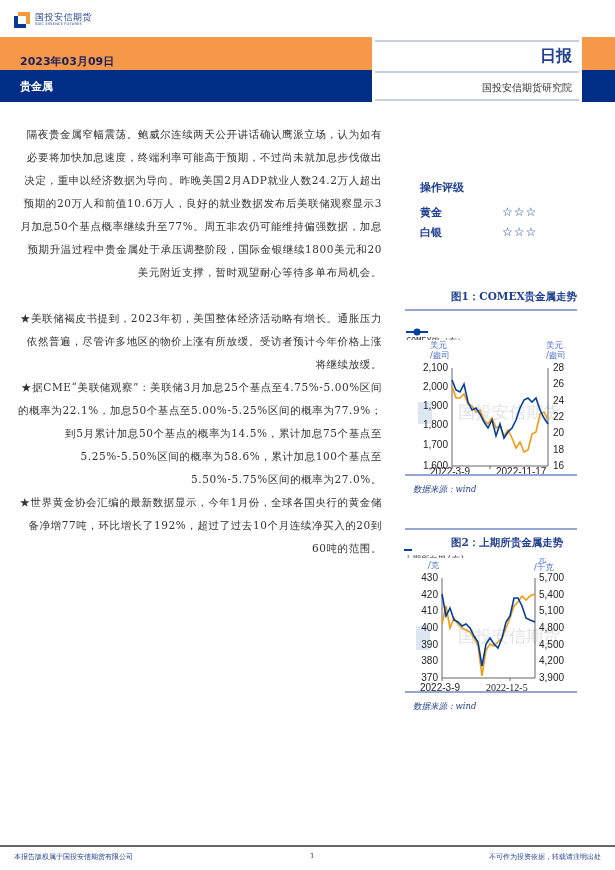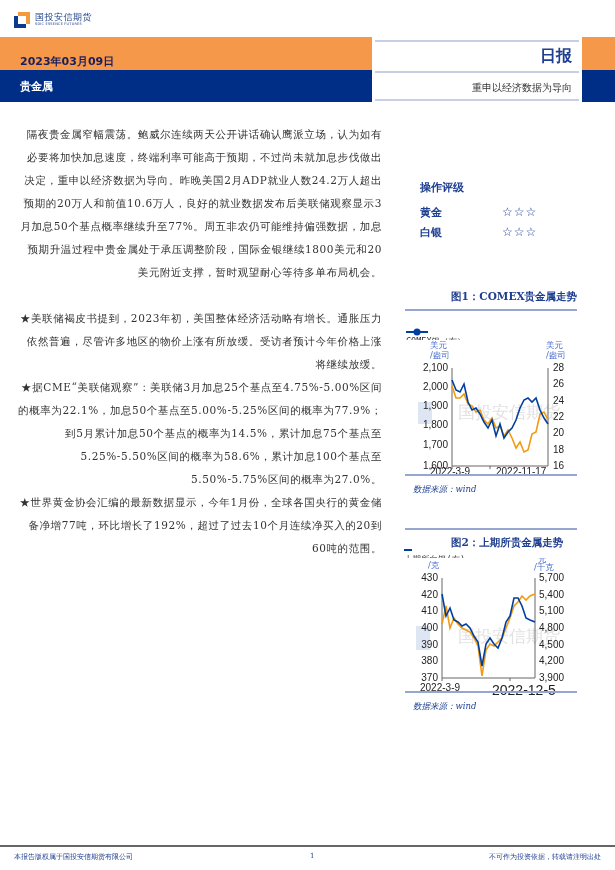--- a/index.html
+++ b/index.html
@@ -65,21 +65,21 @@
 
 <div class="bar-orange"></div>
 <div class="bar-blue"></div>
 <div class="date">2023年03月09日</div>
 <div class="section">贵金属</div>
 
 <div class="title-box">
   <div class="line" style="top:3px"></div>
   <div class="report-type">日报</div>
   <div class="line" style="top:34px"></div>
-  <div class="institute">重申以经济数据为导向</div>
+  <div class="institute">国投安信期货研究院</div>
   <div class="line" style="top:62px"></div>
 </div>
 
 <div class="body-text">
   <p class="para">隔夜贵金属窄幅震荡。鲍威尔连续两天公开讲话确认鹰派立场，认为如有必要将加快加息速度，终端利率可能高于预期，不过尚未就加息步伐做出决定，重申以经济数据为导向。昨晚美国2月ADP就业人数24.2万人超出预期的20万人和前值10.6万人，良好的就业数据发布后美联储观察显示3月加息50个基点概率继续升至77%。周五非农仍可能维持偏强数据，加息预期升温过程中贵金属处于承压调整阶段，国际金银继续1800美元和20美元附近支撑，暂时观望耐心等待多单布局机会。</p>
   <p class="bullet">★美联储褐皮书提到，2023年初，美国整体经济活动略有增长。通胀压力依然普遍，尽管许多地区的物价上涨有所放缓。受访者预计今年价格上涨将继续放缓。</p>
   <p class="bullet">★据CME“美联储观察”：美联储3月加息25个基点至4.75%-5.00%区间的概率为22.1%，加息50个基点至5.00%-5.25%区间的概率为77.9%；到5月累计加息50个基点的概率为14.5%，累计加息75个基点至5.25%-5.50%区间的概率为58.6%，累计加息100个基点至5.50%-5.75%区间的概率为27.0%。</p>
   <p class="bullet">★世界黄金协会汇编的最新数据显示，今年1月份，全球各国央行的黄金储备净增77吨，环比增长了192%，超过了过去10个月连续净买入的20到60吨的范围。</p>
 </div>
 
@@ -193,21 +193,21 @@
       <text class="tick" x="139" y="106">4,200</text>
       <text class="tick" x="139" y="123">3,900</text>
     </g>
     <polyline fill="none" stroke="#f29b12" stroke-width="1.6" points="42,66 46,48 50,70 54,60 58,66 62,70 66,72 70,74 74,80 78,88 82,118 86,92 90,86 94,88 98,84 102,80 106,70 110,60 114,48 118,44 122,38 126,42 130,38 135,36"></polyline>
     <polyline fill="none" stroke="#003f9e" stroke-width="1.6" points="42,36 46,58 50,50 54,62 58,64 62,68 66,66 70,70 74,78 78,84 82,108 86,86 90,80 94,86 98,90 102,80 106,64 110,58 114,40 118,40 122,48 126,60 130,62 135,64"></polyline>
     <line x1="42" y1="120" x2="42" y2="123" stroke="#666"></line>
     <line x1="110" y1="120" x2="110" y2="123" stroke="#666"></line>
   </svg>
   <div style="position:relative;height:12px;">
     <span style="position:absolute;left:20px;top:-6px;font-family:'Liberation Sans',sans-serif;font-size:10px;">2022-3-9</span>
-    <span style="position:absolute;left:86px;top:-6px;font-family:Liberation Sans, sans-serif;font-size:14px;margin-left:6px;">2022-12-5</span>
+    <span style="position:absolute;left:86px;top:-6px;font-family:Liberation Serif, serif;font-size:10px;">2022-12-5</span>
   </div>
 </div>
 
 <div class="fig-rule" style="top:691px"></div>
 <div class="source" style="top:701px">数据来源：wind</div>
 
 <div class="footer-rule"></div>
 <div class="footer" style="left:14px">本报告版权属于国投安信期货有限公司</div>
 <div class="footer" style="left:310px">1</div>
 <div class="footer" style="right:14px">不可作为投资依据，转载请注明出处</div>

